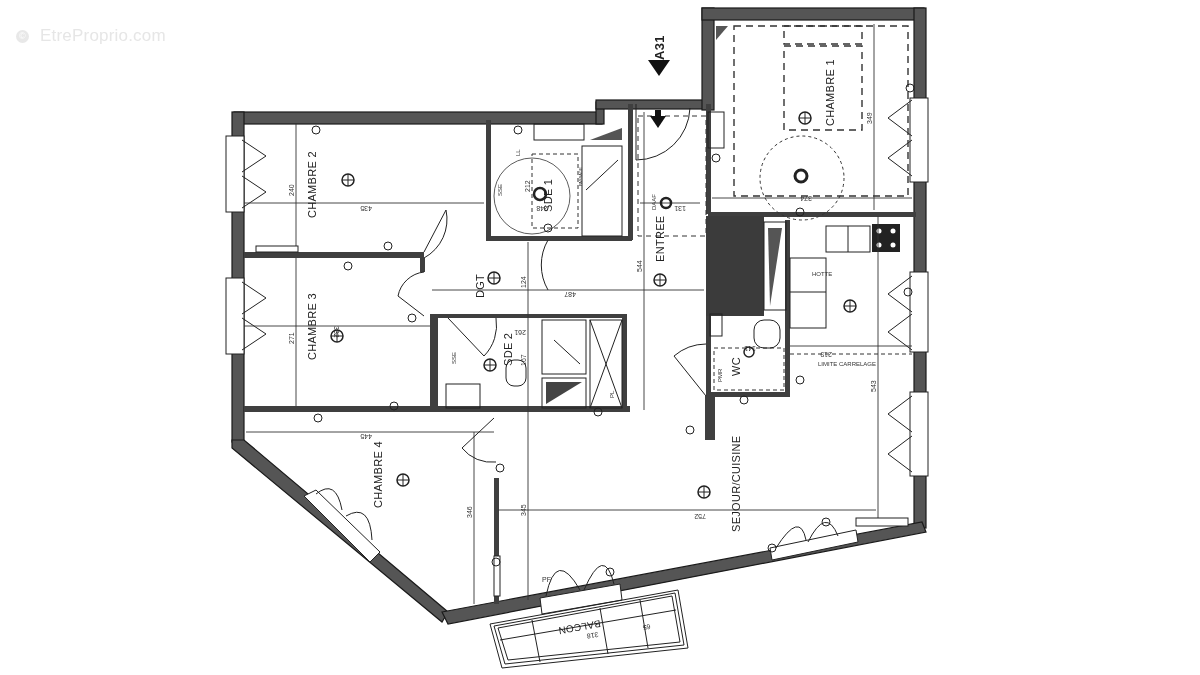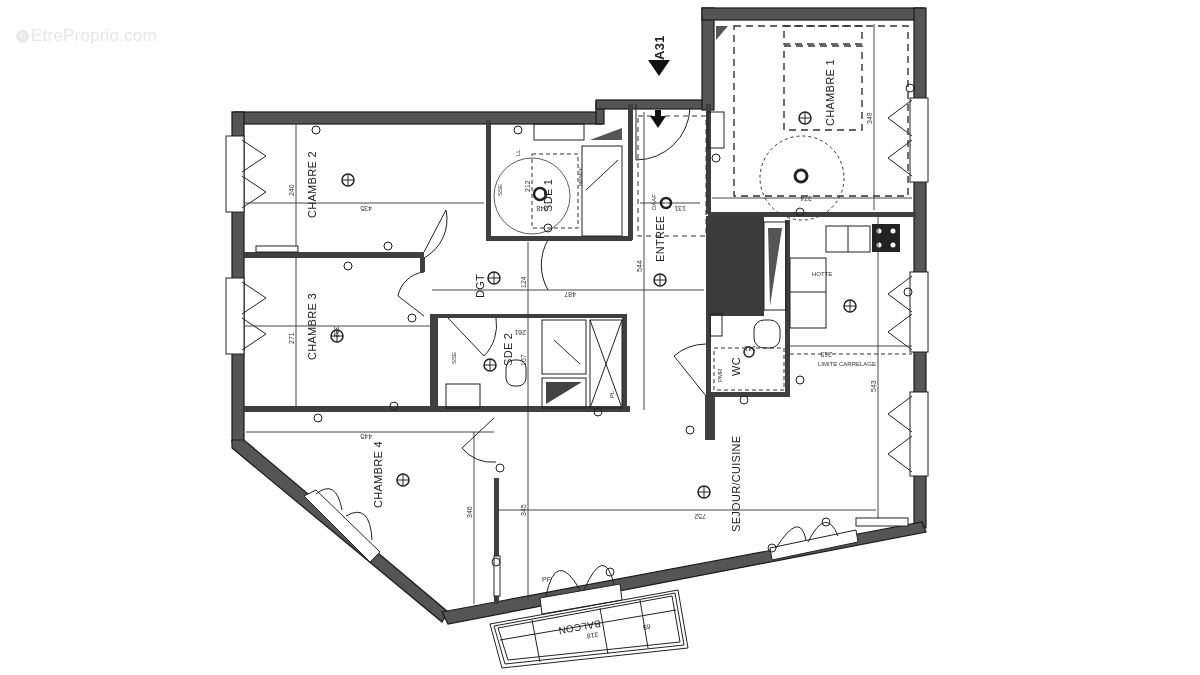--- a/index.html
+++ b/index.html
@@ -1,17 +1,17 @@
 <!DOCTYPE html>
 <html><head>
 <meta charset="utf-8">
 <style>
   html, body { margin: 0; padding: 0; background: #ffffff; }
   body { width: 1200px; height: 675px; overflow: hidden; position: relative; font-family: "Liberation Sans", sans-serif; }
-  .watermark { position: absolute; left: 16px; top: 26px; font-size: 17px; color: #e6e6e6; letter-spacing: 0.2px; display: flex; align-items: center; gap: 2px; }
+  .watermark { position: absolute; left: 16px; top: 26px; font-size: 17px; color: #e6e6e6; letter-spacing: 0.2px; display: flex; align-items: center; gap: 11px; }
   .watermark .wm-icon { display: inline-block; width: 13px; height: 13px; border-radius: 50%; background: #e8e8e8; color: #fff; font-size: 9px; line-height: 13px; text-align: center; }
   svg { position: absolute; left: 0; top: 0; }
   .wall-ext { fill: #555; stroke: #1a1a1a; stroke-width: 1.2; }
   .iwall { fill: #3f3f3f; }
   .thin { stroke: #222; stroke-width: 1; fill: none; }
   .dim { stroke: #333; stroke-width: 0.9; fill: none; }
   .dash { stroke: #333; stroke-width: 1.4; fill: none; stroke-dasharray: 7 5; }
   .label { font-family: "Liberation Sans", sans-serif; font-size: 11px; fill: #222; letter-spacing: 0.3px; }
   .dimtxt { font-family: "Liberation Sans", sans-serif; font-size: 7px; fill: #333; }
   .small { font-family: "Liberation Sans", sans-serif; font-size: 6px; fill: #333; }

